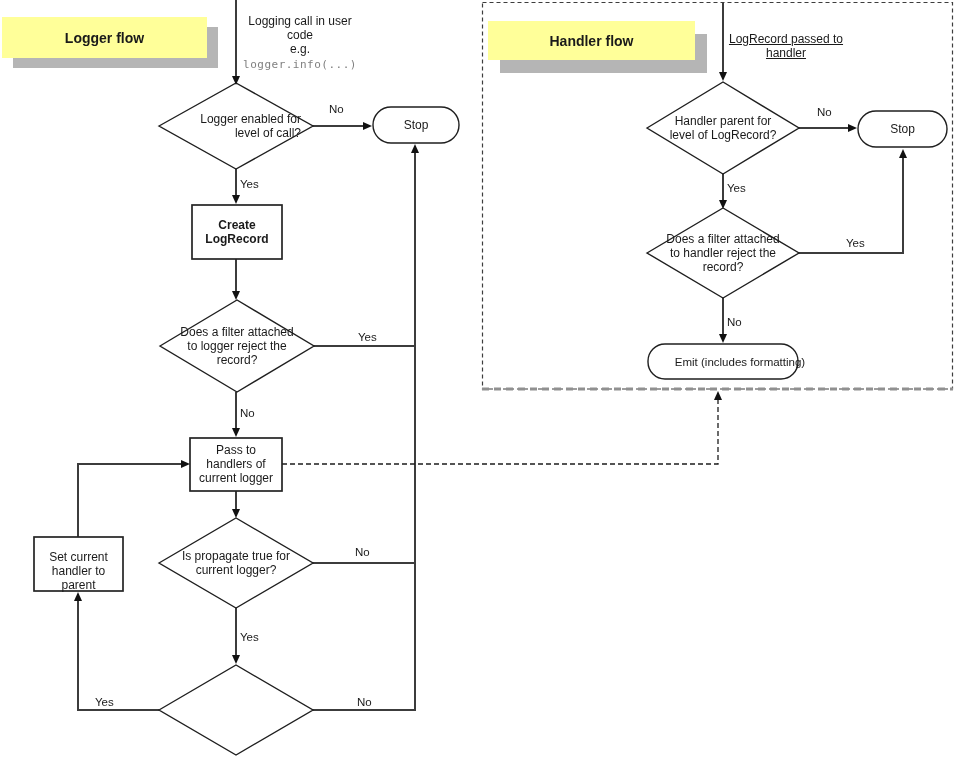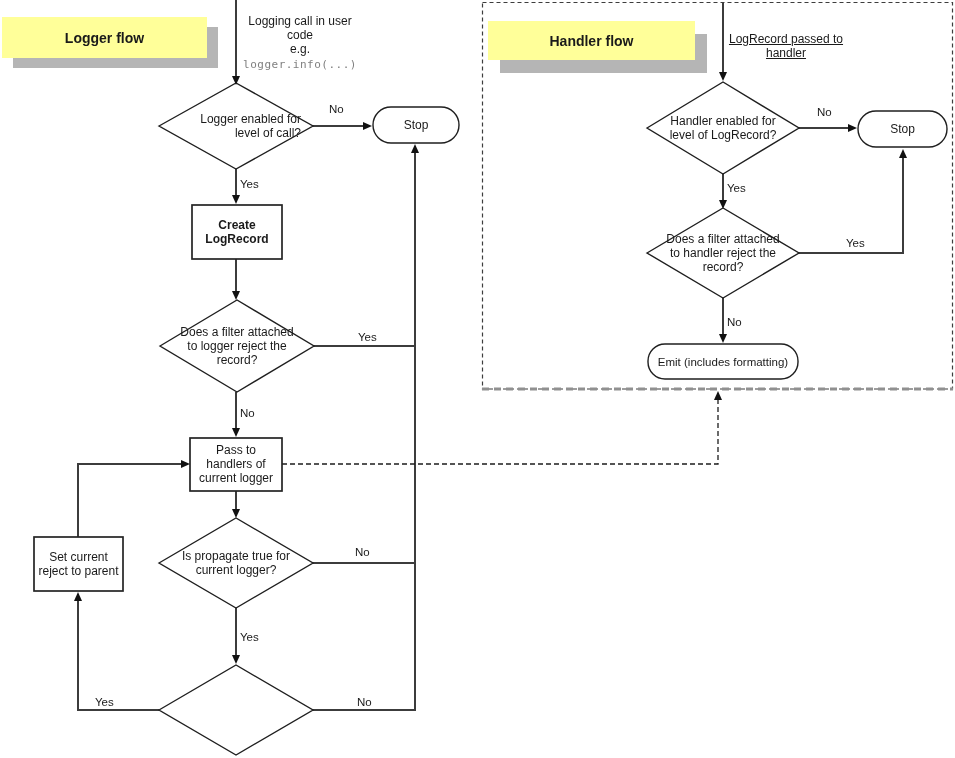--- a/index.html
+++ b/index.html
@@ -144,32 +144,32 @@
 
   <div class="lbl" style="left:171px;top:549px;width:130px;">Is propagate true for
 current logger?</div>
   <div class="edge-lbl" style="left:355px;top:545px;">No</div>
   <div class="edge-lbl" style="left:240px;top:630px;">Yes</div>
 
   <div class="edge-lbl" style="left:95px;top:695px;">Yes</div>
   <div class="edge-lbl" style="left:357px;top:695px;">No</div>
 
   <div class="lbl" style="left:34px;top:550px;width:89px;">Set current
-reject to parent</div>
+handler to parent</div>
 
   <div class="lbl" style="left:706px;top:32px;width:160px;text-decoration:underline;">LogRecord passed to
 handler</div>
 
-  <div class="lbl" style="left:655px;top:114px;width:136px;">Handler enabled for
+  <div class="lbl" style="left:655px;top:114px;width:136px;">Handler parent for
 level of LogRecord?</div>
   <div class="lbl node-center" style="left:858px;top:111px;width:89px;height:36px;">Stop</div>
   <div class="edge-lbl" style="left:817px;top:105px;">No</div>
   <div class="edge-lbl" style="left:727px;top:181px;">Yes</div>
 
   <div class="lbl" style="left:658px;top:232px;width:130px;">Does a filter attached
 to handler reject the
 record?</div>
   <div class="edge-lbl" style="left:846px;top:236px;">Yes</div>
   <div class="edge-lbl" style="left:727px;top:315px;">No</div>
 
-  <div class="lbl node-center" style="left:648px;top:344px;width:150px;height:35px;font-size:11.5px;">Emit (includes formatting)</div>
+  <div class="lbl node-center" style="left:648px;top:344px;width:150px;height:35px;font-size:11.5px;padding-left:17px;">Emit (includes formatting)</div>
 
 </div>
 
 </body></html>

